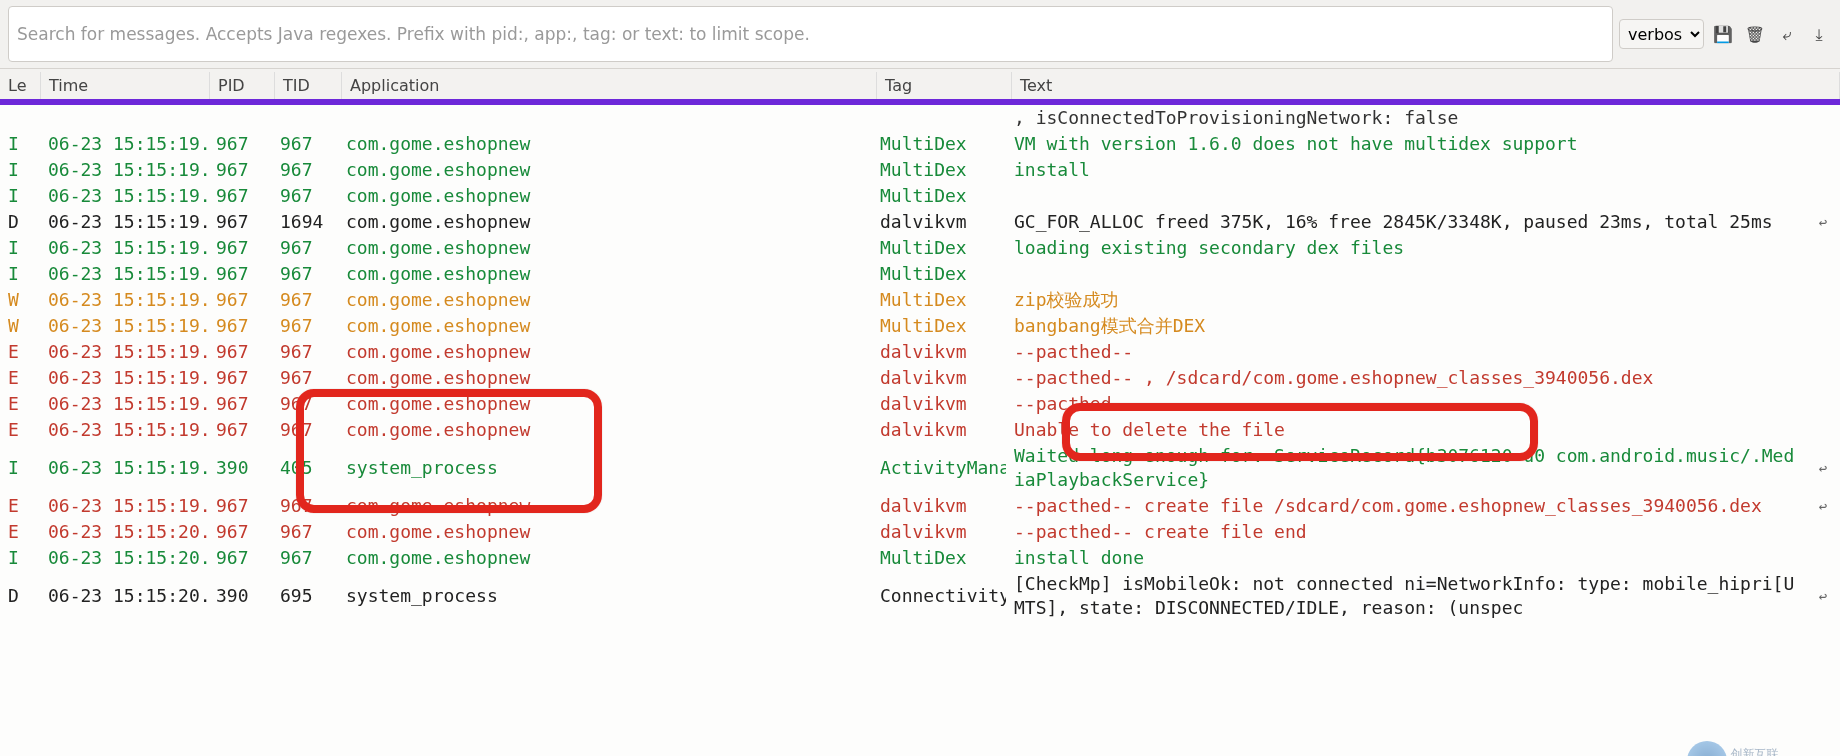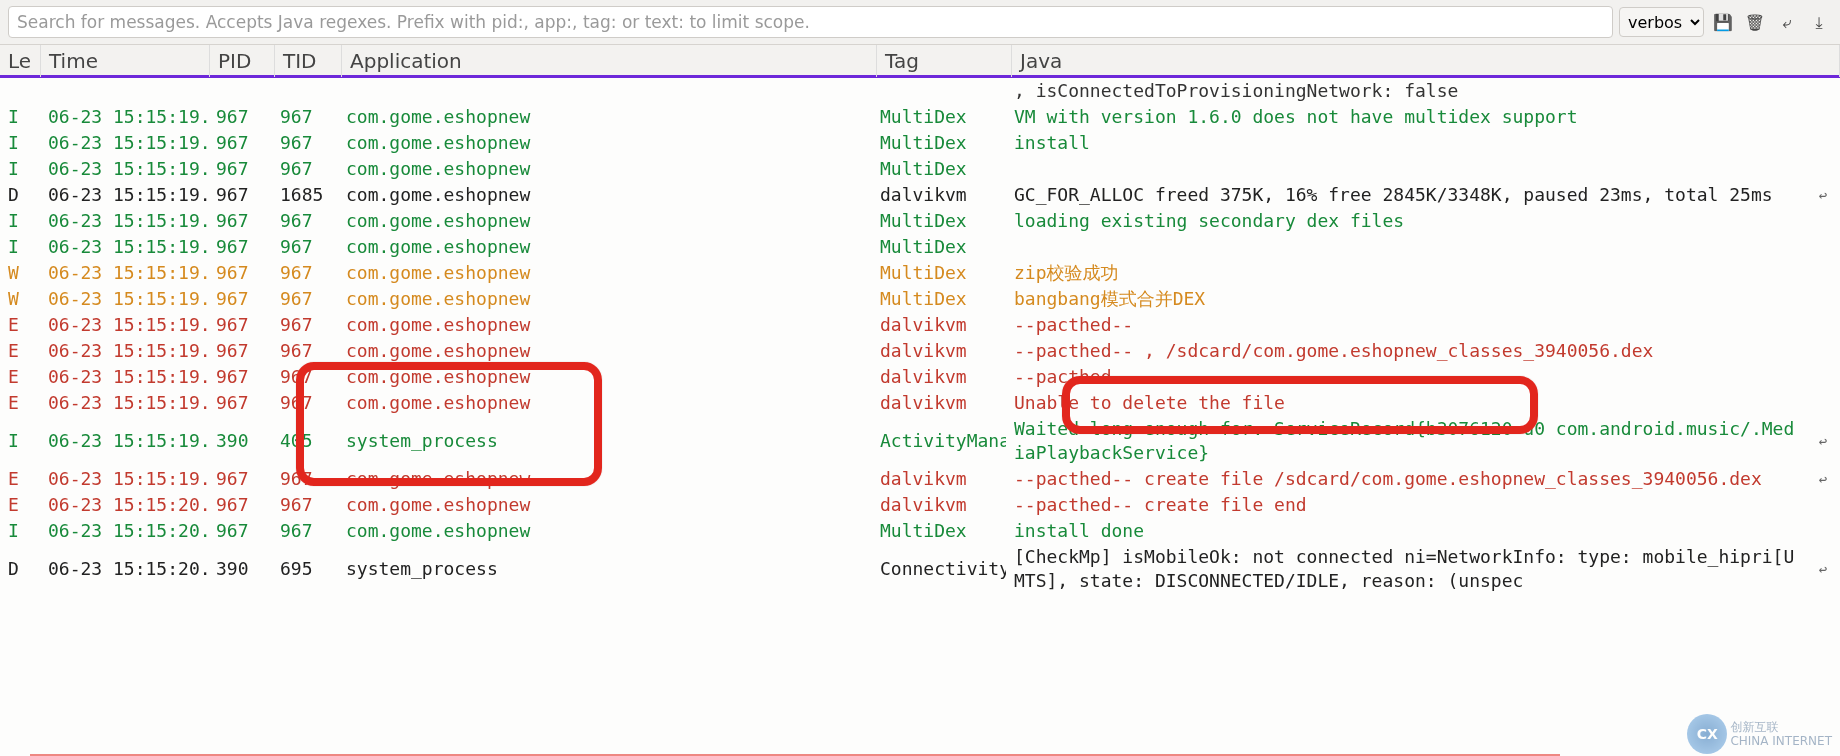--- a/index.html
+++ b/index.html
@@ -17,21 +17,21 @@
     display: flex;
     align-items: center;
     padding: 6px 8px;
     gap: 6px;
     background: #f2f1ef;
     border-bottom: 1px solid #d6d3cf;
   }
   .search-input {
     flex: 1;
     height: 26px;
-    padding: 2px 8px;
+    padding: 14px 8px;
     font-family: "DejaVu Sans", sans-serif;
     font-size: 17px;
     color: #a16207;
     background: #fff;
     border: 1px solid #cfccc8;
     border-radius: 4px;
     outline: none;
   }
   .search-input::placeholder { color: #9a9a9a; }
   .level-select {
@@ -49,25 +49,25 @@
     height: 26px;
     display: flex;
     align-items: center;
     justify-content: center;
     color: #444;
     font-size: 16px;
   }
   .header-row {
     display: flex;
     height: 30px;
-    align-items: flex-start;
+    align-items: flex-end;
     background: #f3f2f0;
-    border-bottom: 3px solid #6d28d9;
+    border-bottom: 6px solid #6d28d9;
     font-family: "DejaVu Sans", sans-serif;
-    font-size: 20px;
+    font-size: 16px;
     color: #444;
   }
   .header-row > div {
     padding: 4px 8px;
     border-right: 1px solid #ddd;
     white-space: nowrap;
     overflow: hidden;
   }
   .col-level  { width: 24px;  text-align: left; }
   .col-time   { width: 152px; }
@@ -165,21 +165,21 @@
   <span class="tool-btn">⤓</span>
 </div>
 
 <div class="header-row">
   <div class="col-level">Le</div>
   <div class="col-time">Time</div>
   <div class="col-pid">PID</div>
   <div class="col-tid">TID</div>
   <div class="col-app">Application</div>
   <div class="col-tag">Tag</div>
-  <div class="col-text">Java</div>
+  <div class="col-text">Text</div>
 </div>
 
 <div class="log-body">
 
   <div class="log-row">
     <div class="cell-level"></div>
       <div class="cell-time"></div>
       <div class="cell-pid"></div>
     <div class="cell-tid"></div>
       <div class="cell-app"></div>
@@ -215,21 +215,21 @@
         <div class="cell-pid">967</div>
         <div class="cell-tid">967</div>
         <div class="cell-app">com.gome.eshopnew</div>
         <div class="cell-tag">MultiDex</div>
         <div class="cell-wrap"></div>
       </div>
       <div class="log-row lvl-D">
         <div class="cell-level">D</div>
         <div class="cell-time">06-23 15:15:19.73</div>
         <div class="cell-pid">967</div>
-        <div class="cell-tid">1685</div>
+        <div class="cell-tid">1694</div>
         <div class="cell-app">com.gome.eshopnew</div>
         <div class="cell-tag">dalvikvm</div>
         <div class="cell-text">GC_FOR_ALLOC freed 375K, 16% free 2845K/3348K, paused 23ms, total 25ms</div>
         <div class="cell-wrap">↩</div>
       </div>
       <div class="log-row lvl-I">
         <div class="cell-level">I</div>
         <div class="cell-time">06-23 15:15:19.74</div>
         <div class="cell-pid">967</div>
         <div class="cell-tid">967</div>

